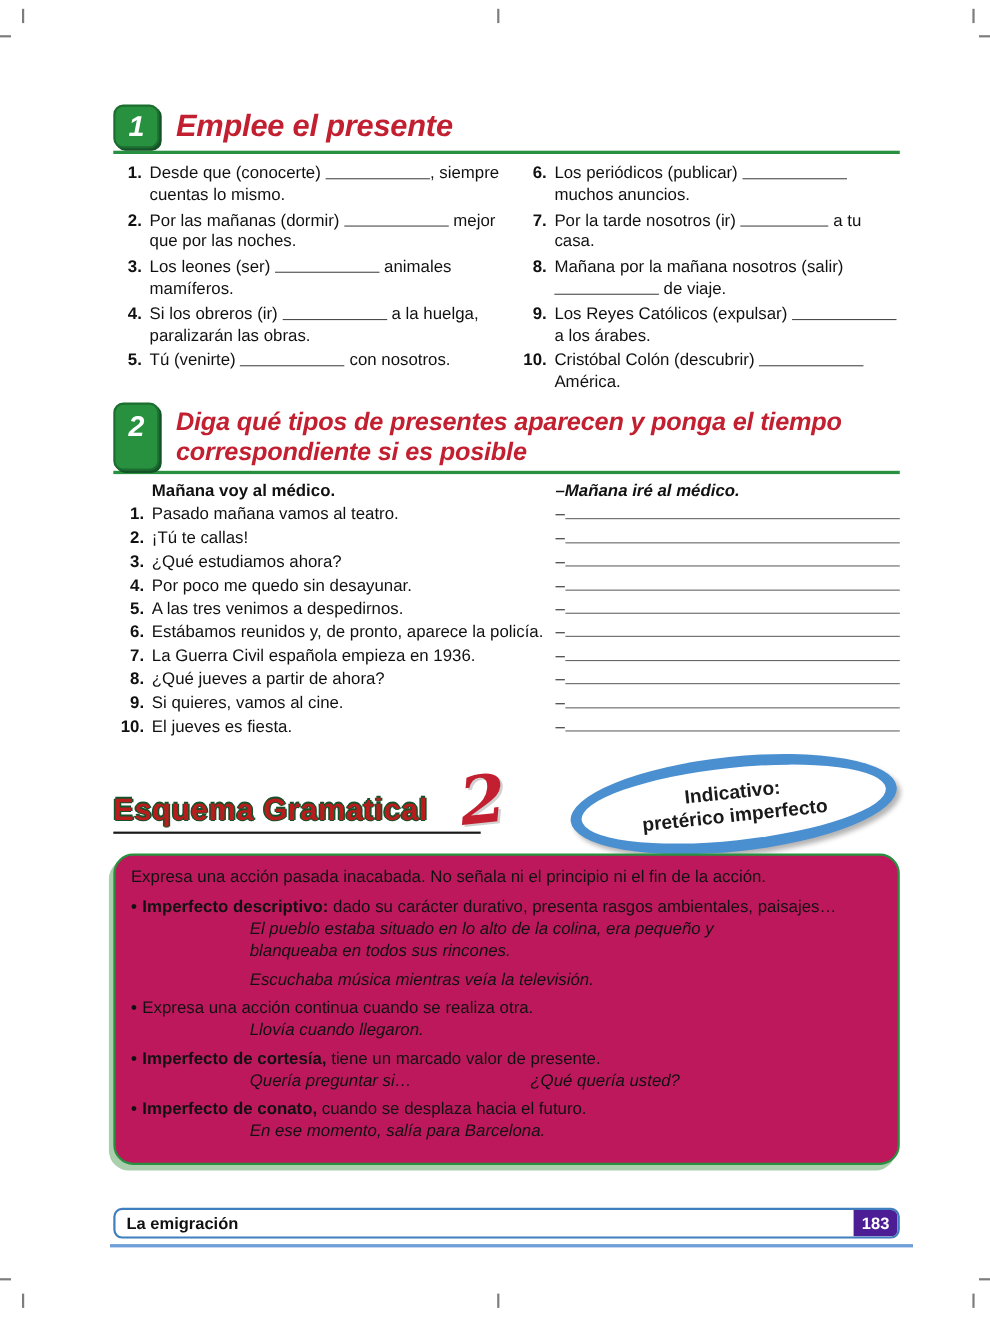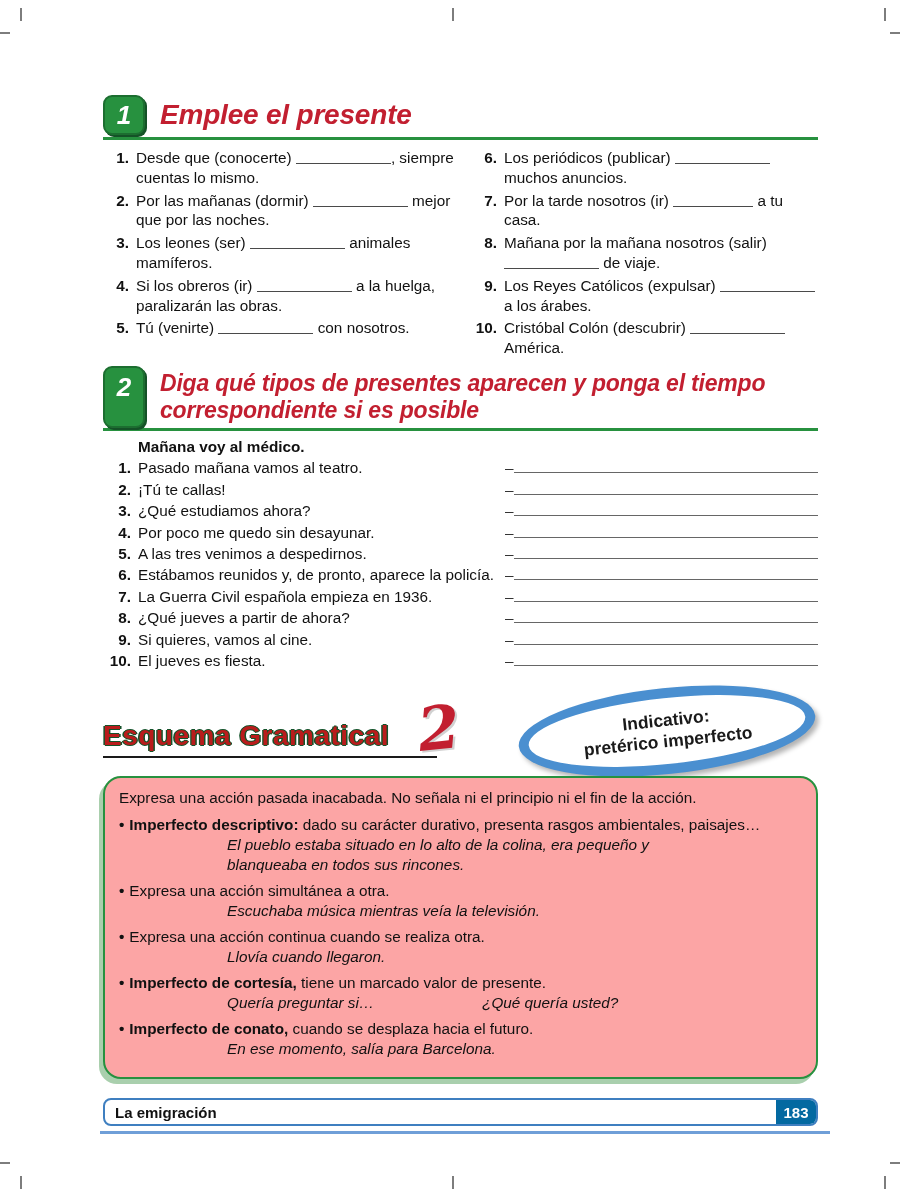--- a/index.html
+++ b/index.html
@@ -56,37 +56,37 @@
 
   
   .oval-wrap { position:absolute; top:688px; left:518px; width:298px; height:86px; }
   .oval-ring { position:absolute; inset:0; border-radius:50%; border:10px solid #4a8fd0;
     background:#fff; transform:rotate(-6deg); box-shadow:3px 4px 5px rgba(0,0,0,0.3); }
   .oval-text { position:absolute; inset:0; display:flex; flex-direction:column; justify-content:center;
     align-items:center; transform:rotate(-6deg); font-weight:bold; font-size:17.5px; line-height:21px;
     color:#1a1a1a; z-index:2; }
 
   
-  .gbox { position:absolute; top:776px; left:103px; width:715px; background:#fca5a5;
+  .gbox { position:absolute; top:776px; left:103px; width:715px; background:#be185d;
     border:2.5px solid #27913F; border-radius:18px; padding:10px 14px 12px 14px;
     box-shadow:-4px 5px 0 #A9CFAD; font-size:15.3px; line-height:20px; }
   .gbox .intro { margin-bottom:7px; }
   .gbullet { margin-bottom:6px; }
   .gbullet .bline .marker { font-weight:bold; margin-right:5px; }
   .gbullet .bline .term { font-weight:bold; }
   .gexline { margin-left:108px; font-style:italic; }
   .gexline .seg { display:inline-block; }
   .gexline .seg + .seg { margin-left:108px; }
 
   
   .footer-bar { position:absolute; top:1098px; left:103px; width:715px; height:28px;
     border:2px solid #3F7FC0; border-radius:8px; background:#fff; display:flex;
     align-items:center; overflow:hidden; }
   .footer-label { flex:1; padding-left:10px; font-weight:bold; font-size:15px; }
-  .page-num { flex:none; width:40px; align-self:stretch; background:#0369a1; color:#fff;
+  .page-num { flex:none; width:40px; align-self:stretch; background:#4c1d95; color:#fff;
     font-weight:bold; font-size:15px; display:flex; align-items:center; justify-content:center;margin-left:21px; }
   .bottom-rule { position:absolute; top:1131px; left:100px; width:730px; height:3px;
     background:#6F9FD8; }
 </style>
 </head>
 <body>
 
 <div class="page">
 
   <div class="crop v" style="left:20px; top:8px;"></div>
@@ -161,20 +161,21 @@
     <div>Diga qué tipos de presentes aparecen y ponga el tiempo</div>
     <div>correspondiente si es posible</div>
   </div>
 
   <div class="ex2-list">
     <div class="ex2-row example">
       <div class="ex2-left">
         <span class="num"></span>
         <span class="ptxt">Mañana voy al médico.</span>
       </div>
+      <div class="ex2-right">–Mañana iré al médico.</div>
     </div>
     <div id="ex2-items">
         <div class="ex2-row">
           <div class="ex2-left">
             <span class="num">1.</span>
             <span>Pasado mañana vamos al teatro.</span>
           </div>
           <div class="ex2-right">
             <span class="dash">–</span>
             <span class="aline"></span>
@@ -286,21 +287,20 @@
 
   <div class="gbox">
     <div class="intro">Expresa una acción pasada inacabada. No señala ni el principio ni el fin de la acción.</div>
     <div id="gbullets">
         <div class="gbullet">
           <div class="bline"><span class="marker">•</span><span class="term">Imperfecto descriptivo: </span><span>dado su carácter durativo, presenta rasgos ambientales, paisajes…</span></div>
           <div class="gexline"><span class="seg">El pueblo estaba situado en lo alto de la colina, era pequeño y</span></div>
           <div class="gexline"><span class="seg">blanqueaba en todos sus rincones.</span></div>
         </div>
         <div class="gbullet">
-          <div class="bline"><span class="marker">•</span><span>Expresa una acción simultánea a otra.</span></div>
           <div class="gexline"><span class="seg">Escuchaba música mientras veía la televisión.</span></div>
         </div>
         <div class="gbullet">
           <div class="bline"><span class="marker">•</span><span>Expresa una acción continua cuando se realiza otra.</span></div>
           <div class="gexline"><span class="seg">Llovía cuando llegaron.</span></div>
         </div>
         <div class="gbullet">
           <div class="bline"><span class="marker">•</span><span class="term">Imperfecto de cortesía, </span><span>tiene un marcado valor de presente.</span></div>
           <div class="gexline"><span class="seg">Quería preguntar si…</span><span class="seg">¿Qué quería usted?</span></div>
         </div>

